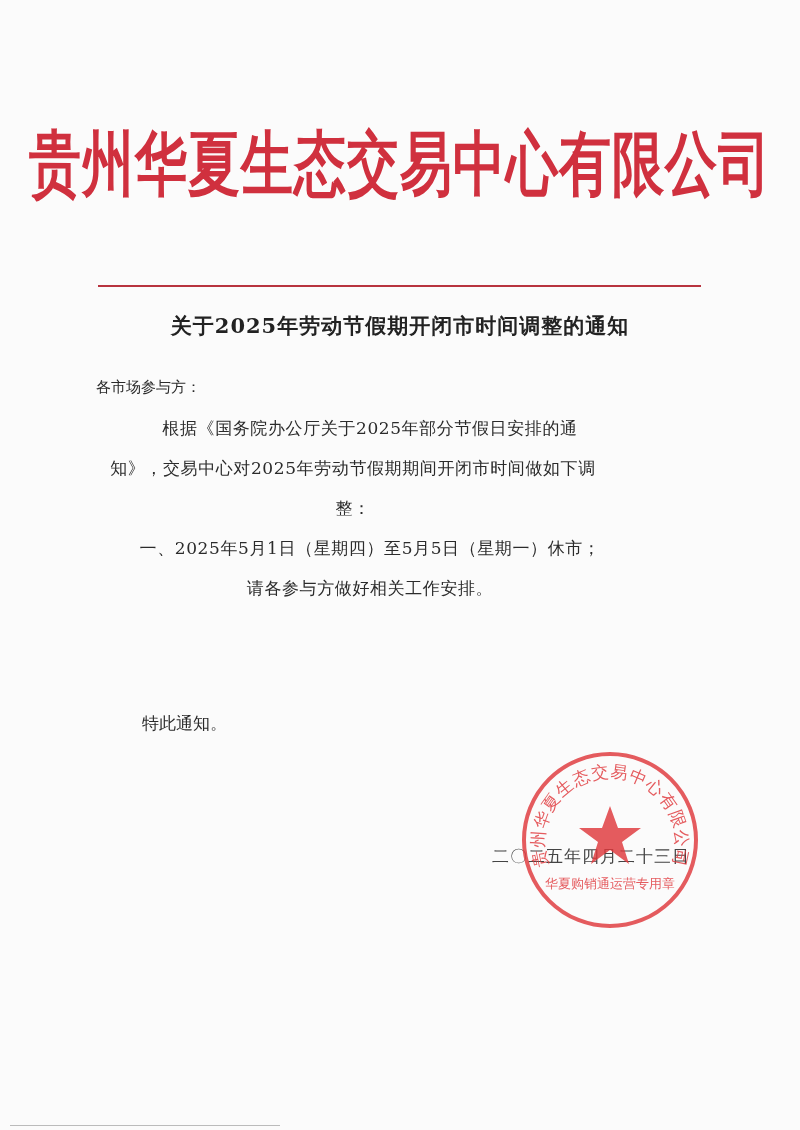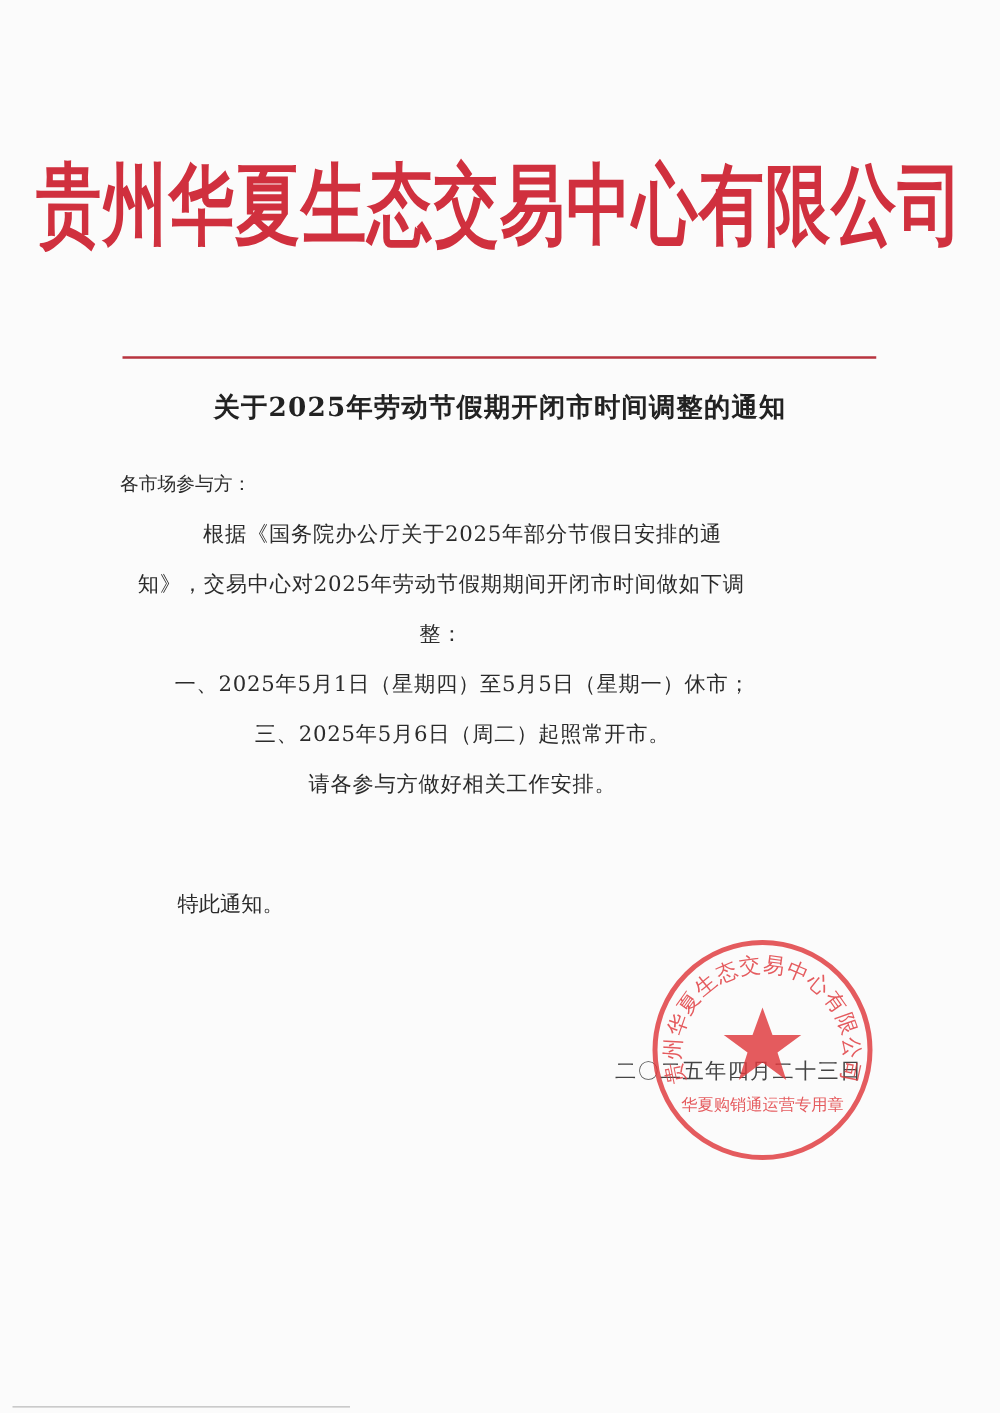--- a/index.html
+++ b/index.html
@@ -65,21 +65,20 @@
 
   <div class="redline" style="background:#b8343f;"></div>
 
   <div class="title">关于2025年劳动节假期开闭市时间调整的通知</div>
 
   <div class="salute">各市场参与方：</div>
 
   <div class="body-text" style="top:408px; width:500px;">
     <p class="p indent">根据《国务院办公厅关于2025年部分节假日安排的通知》，交易中心对2025年劳动节假期期间开闭市时间做如下调整：</p>
     <p class="p indent">一、2025年5月1日（星期四）至5月5日（星期一）休市；</p>
-    <p class="p indent">三、2025年5月6日（周二）起照常开市。</p>
     <p class="p indent">请各参与方做好相关工作安排。</p>
   </div>
 
   <div class="closing">特此通知。</div>
 
   <div class="date">二〇二五年四月二十三日</div>
 
   <div class="seal">
     <svg width="184" height="184" viewBox="0 0 184 184">
       <defs>

